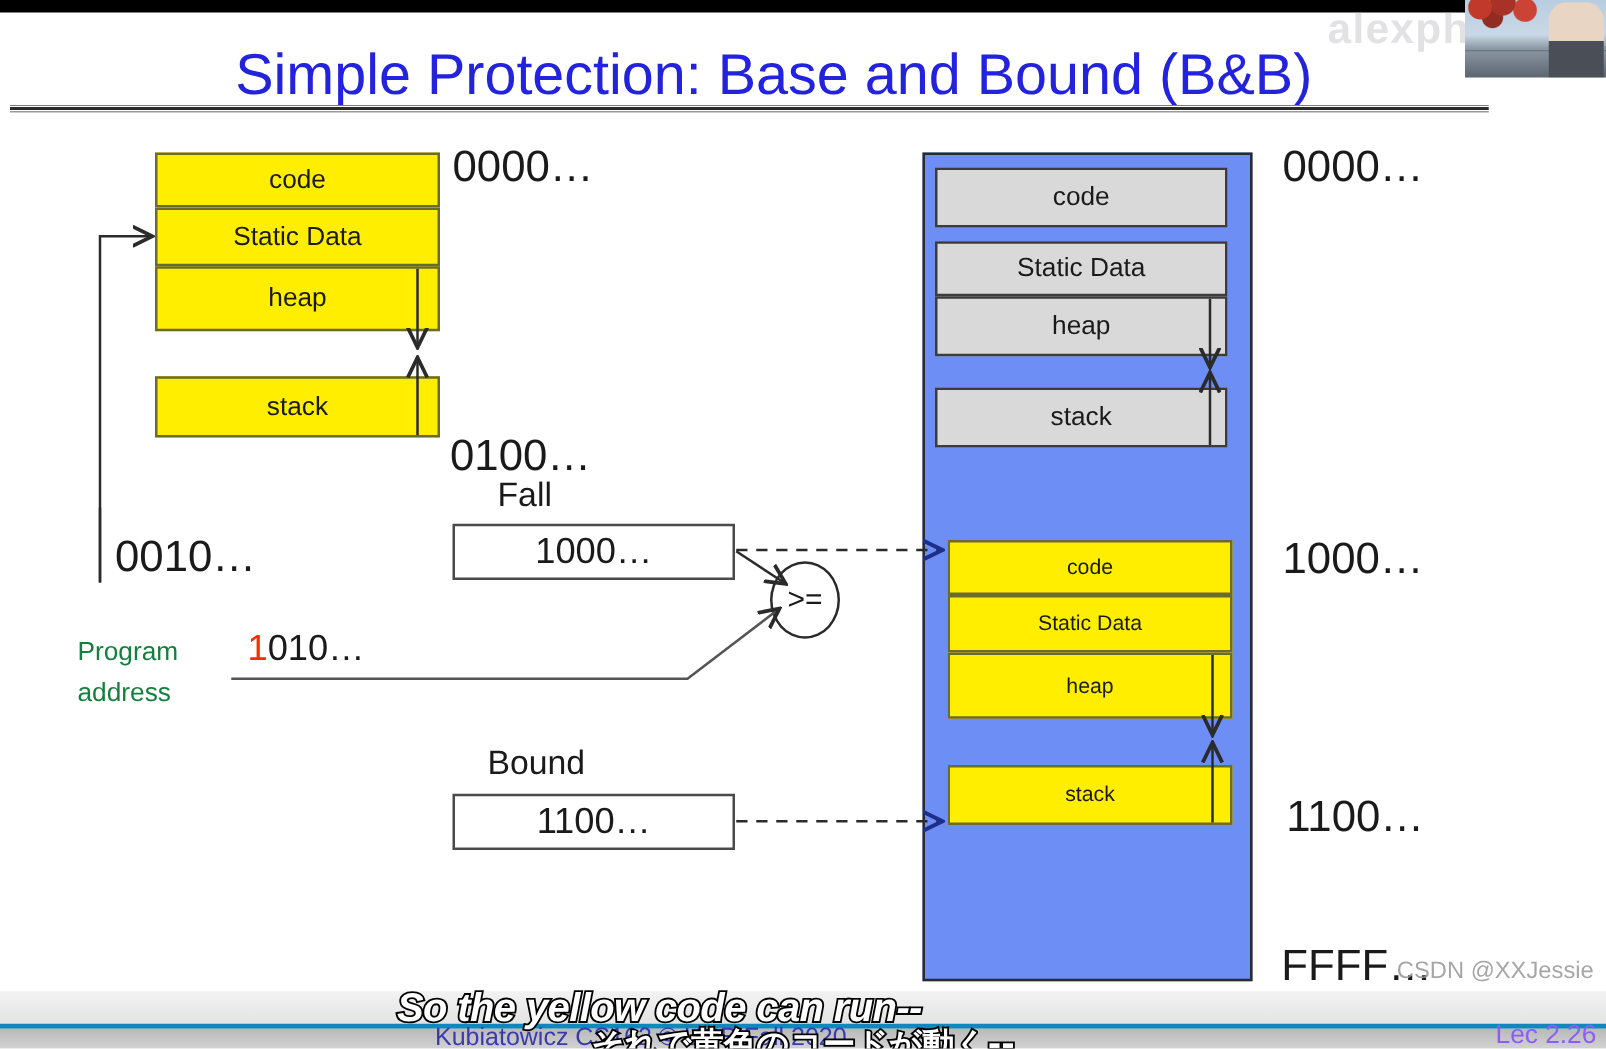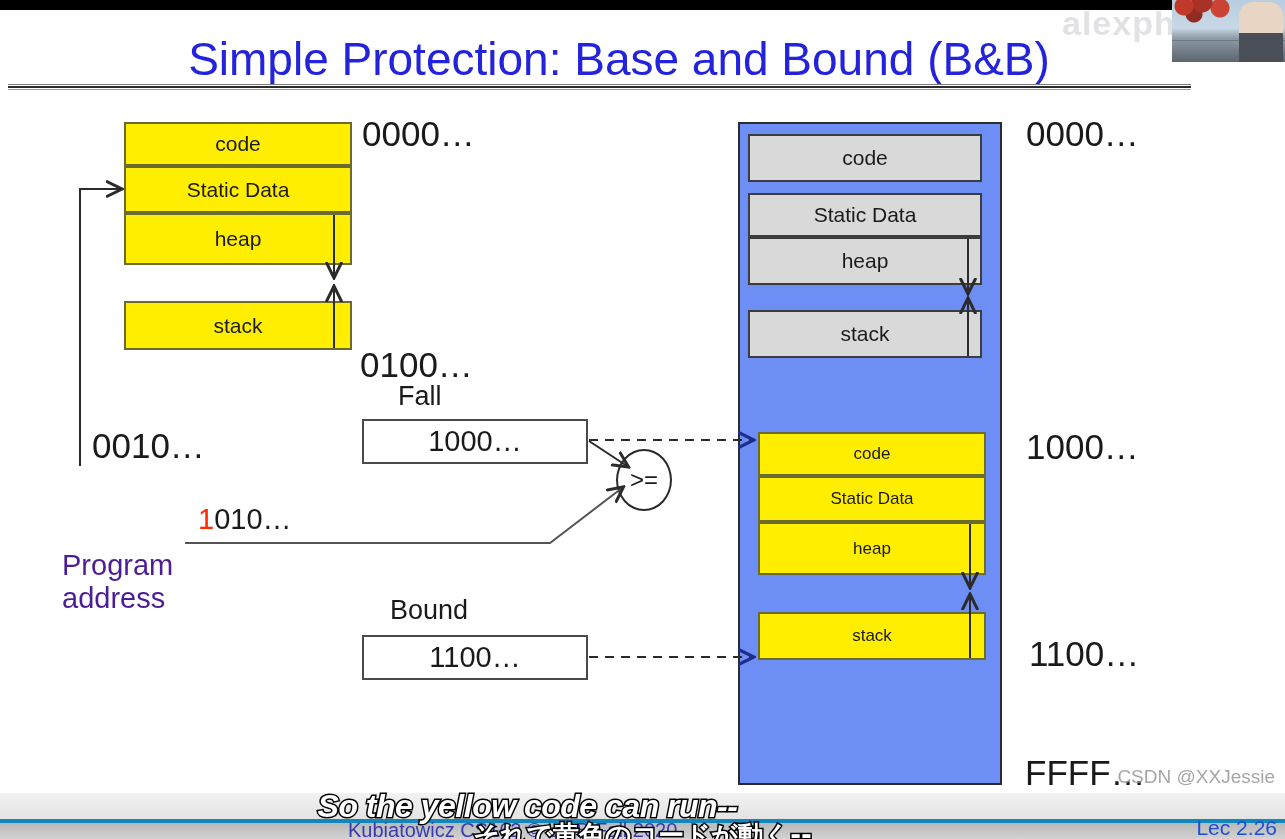--- a/index.html
+++ b/index.html
@@ -133,26 +133,25 @@
     align-items: center;
     justify-content: center;
     font-size: 29px;
     color: #1a1a1a;
     font-family: "Liberation Sans", sans-serif;
   }
 
   
   .prog-label {
     position: absolute;
-    font-size: 29px;
+    font-size: 21px;
     line-height: 33px;
-    color: #4c1d95;
-    white-space: nowrap;
-    font-family: "Liberation Sans", sans-serif;
-    margin-top: 44px;
+    color: #15803d;
+    white-space: nowrap;
+    font-family: "Liberation Sans", sans-serif;
   }
   .prog-value {
     position: absolute;
     font-size: 29px;
     color: #1a1a1a;
     white-space: nowrap;
     font-family: "Liberation Sans", sans-serif;
   }
   .prog-value .hi { color: #ff2a00; }
 
@@ -213,21 +212,21 @@
     left: 348px; top: 819px;
     font-size: 20px;
     color: #3a3ab0;
     white-space: nowrap;
     font-family: "Liberation Sans", sans-serif;
   }
   .lec-number {
     position: absolute;
     right: 8px; top: 816px;
     font-size: 21px;
-    color: #1d4ed8;
+    color: #8b5cf6;
     white-space: nowrap;
     font-family: "Liberation Sans", sans-serif;
   }
   .csdn-watermark {
     position: absolute;
     right: 10px; top: 766px;
     font-size: 19px;
     color: rgba(150,150,150,0.85);
     white-space: nowrap;
     font-family: "Liberation Sans", sans-serif;

